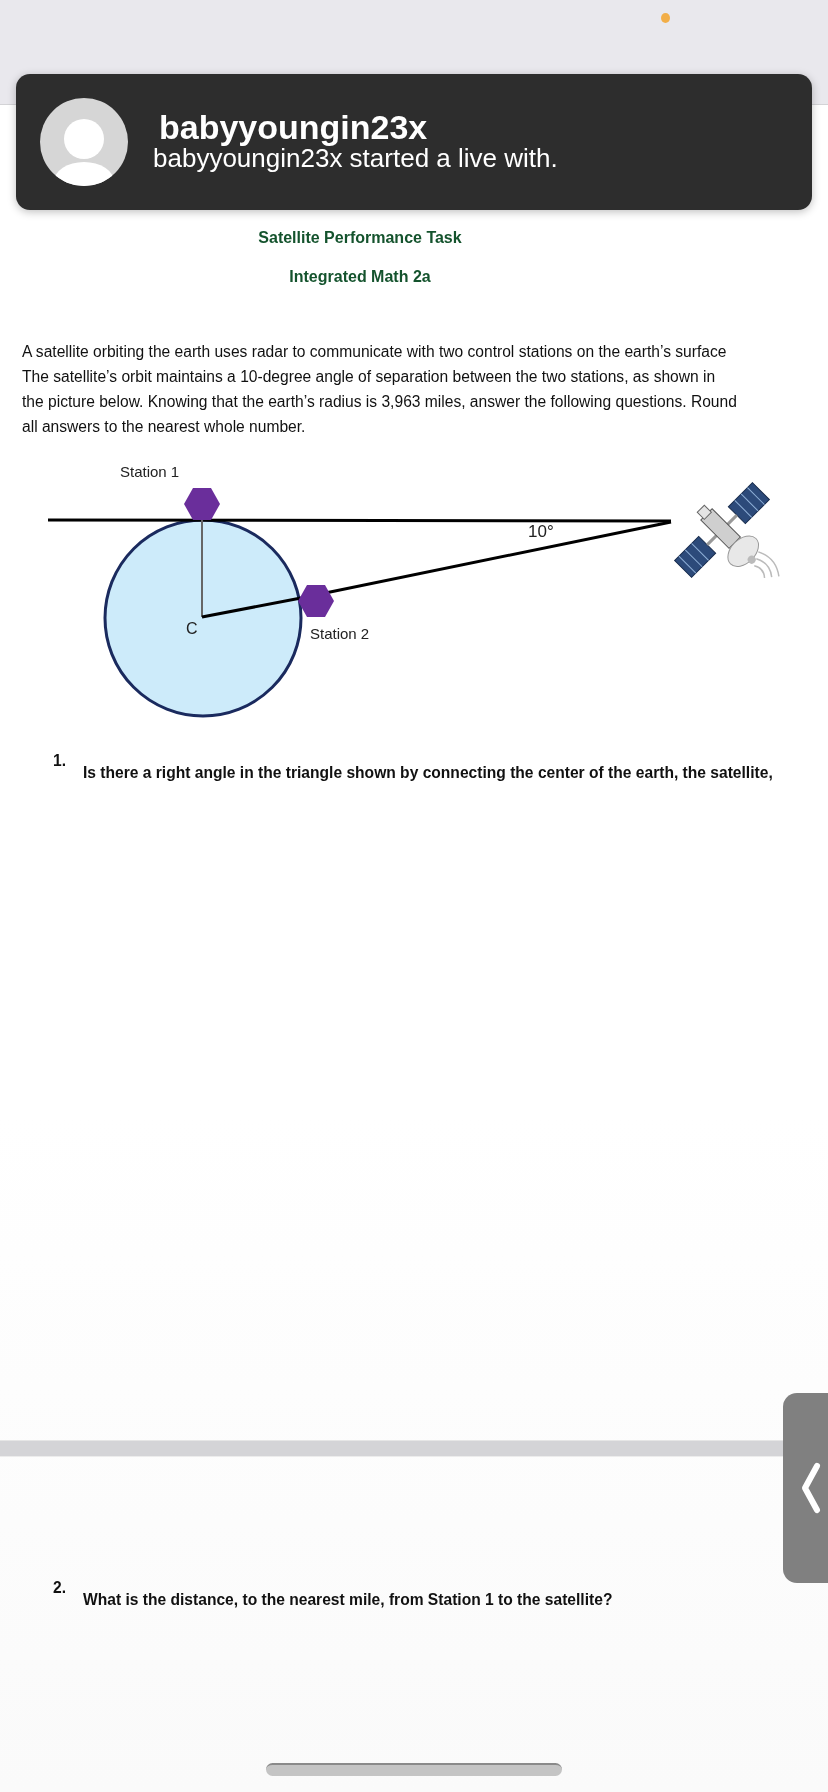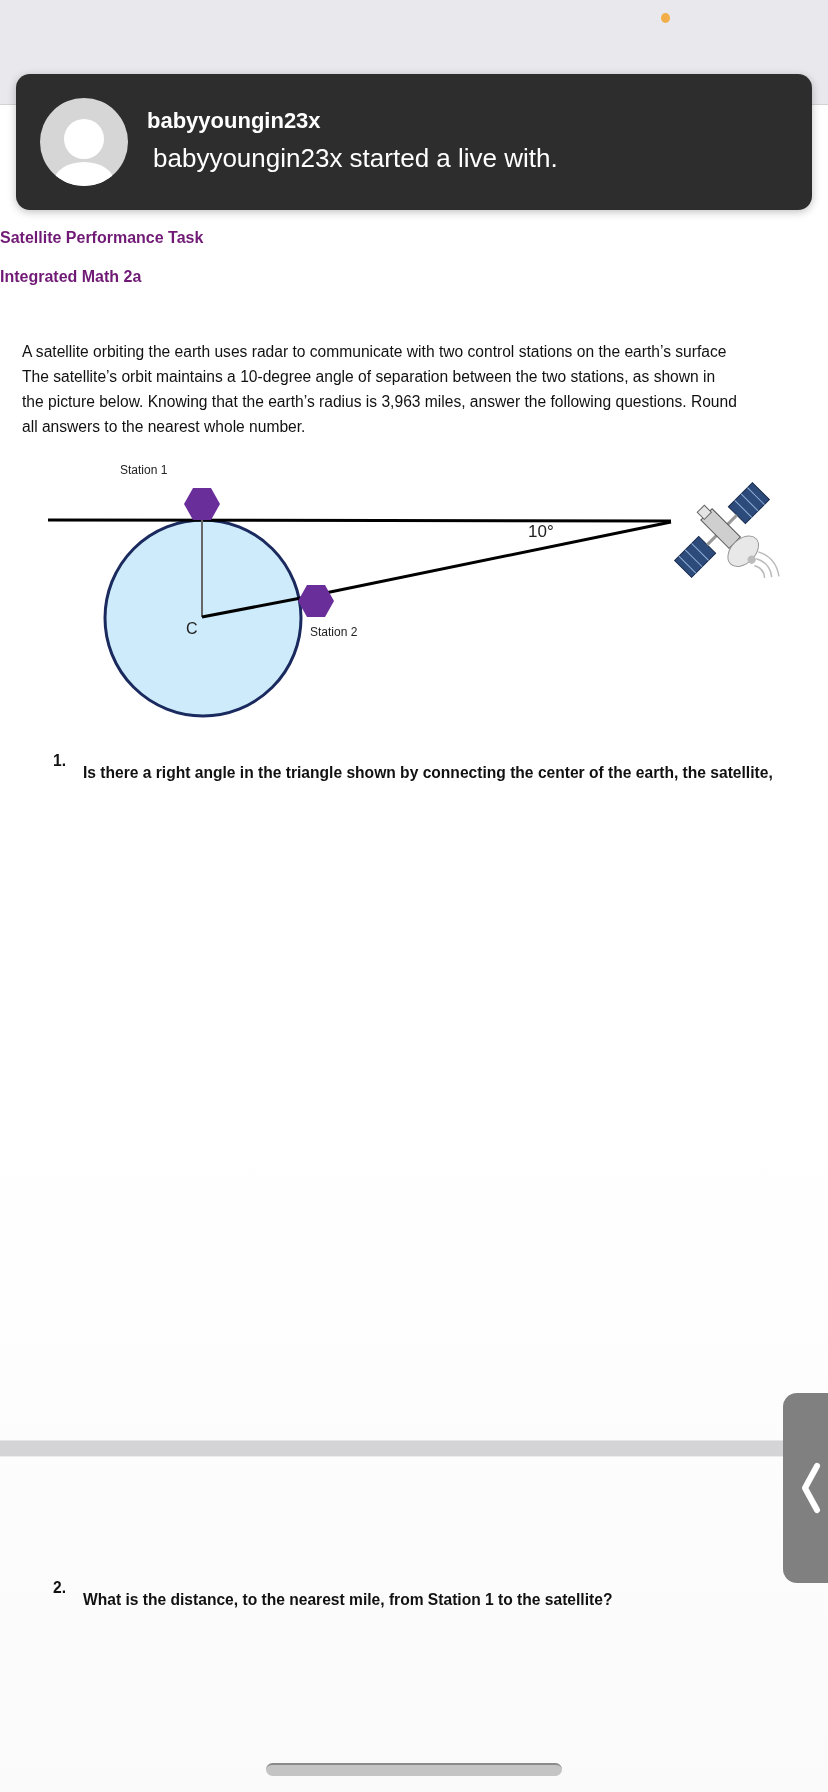--- a/index.html
+++ b/index.html
@@ -5,26 +5,26 @@
   html, body { margin:0; padding:0; }
   body { width:828px; height:1792px; position:relative; overflow:hidden; background:#ffffff; font-family:"Liberation Sans", sans-serif; }
   .topbar { position:absolute; left:0; top:0; width:828px; height:104px; background:#e9e8ed; border-bottom:1px solid #d3d3d6; }
   .rec-dot { position:absolute; left:661px; top:13px; width:9px; height:10px; border-radius:50%; }
   .page { position:absolute; left:0; top:105px; width:828px; height:1687px; background:linear-gradient(180deg,#ffffff 0%,#ffffff 60%,#fafafa 100%); }
   .page-indicator { position:absolute; left:40px; top:150px; font-size:30px; color:#e3e3e3; font-weight:bold; }
   .banner { position:absolute; left:16px; top:74px; width:796px; height:136px; border-radius:14px; background:#2d2d2d; box-shadow:0 2px 8px rgba(0,0,0,0.25); }
   .avatar { position:absolute; left:40px; top:98px; width:88px; height:88px; border-radius:50%; background:#d6d6d6; overflow:hidden; }
   .avatar .head { position:absolute; left:24px; top:21px; width:40px; height:40px; border-radius:50%; background:#fff; }
   .avatar .body { position:absolute; left:14px; top:64px; width:60px; height:40px; border-radius:50% 50% 0 0; background:#fff; }
-  .banner-user { position:absolute; left:147px; top:108px; font-size:22px; font-weight:bold; color:#fff; }
+  .banner-user { position:absolute; left:159px; top:108px; font-size:34px; font-weight:bold; color:#fff; }
   .banner-msg { position:absolute; left:153px; top:143px; font-size:26px; color:#fff; }
-  .doc-title { position:absolute; left:0; width:720px; font-size:16px; font-weight:bold; color:#701a75; font-family:"Liberation Sans", sans-serif; }
+  .doc-title { position:absolute; left:0; width:720px; text-align:center; font-size:16px; font-weight:bold; color:#14532d; font-family:"Liberation Sans", sans-serif; }
   .para { position:absolute; left:22px; top:339px; width:790px; font-size:15.6px; line-height:25px; color:#111; }
   .diagram { position:absolute; left:0; top:450px; }
-  .diag-label { position:absolute; font-size:12px; color:#222; }
+  .diag-label { position:absolute; font-size:15px; color:#222; }
   .q { position:absolute; left:53px; font-size:15.6px; font-weight:bold; color:#111; line-height:25px; }
   .q .num { position:absolute; left:0; top:0; }
   .q .txt { position:absolute; left:30px; top:12px; }
   .divider { position:absolute; left:0; top:1440px; width:784px; height:15px; background:#d4d4d7; border-top:1px solid #e6e6e6; border-bottom:1px solid #ececec; }
   .side-tab { position:absolute; left:783px; top:1393px; width:50px; height:190px; border-radius:14px 0 0 14px; background:#808080; }
   .home-ind { position:absolute; left:266px; top:1763px; width:296px; height:13px; border-radius:7px; background:#c4c4c4; border-top:2px solid #8a8a8a; box-sizing:border-box; }
 </style>
 </head>
 <body>
 

